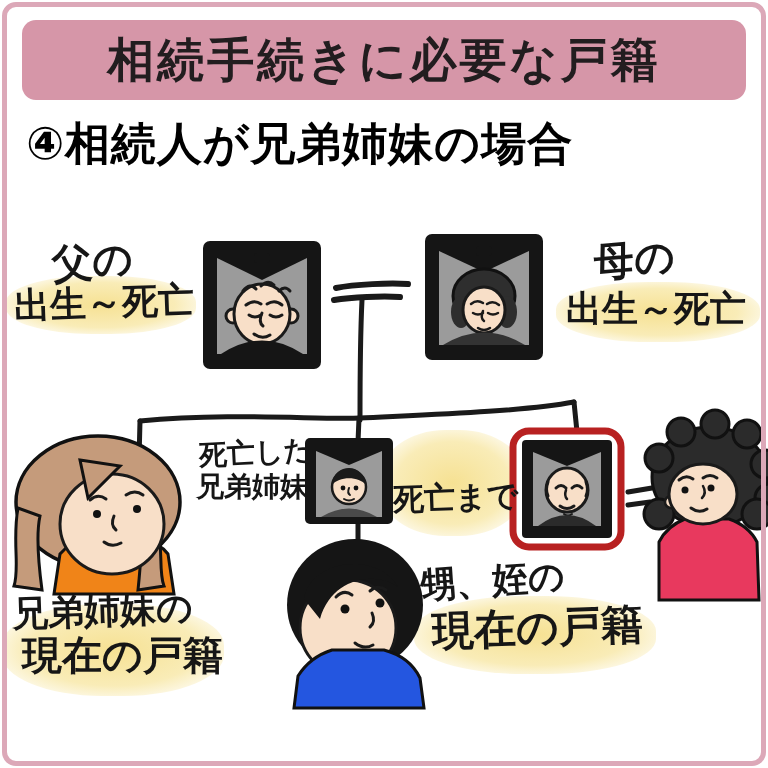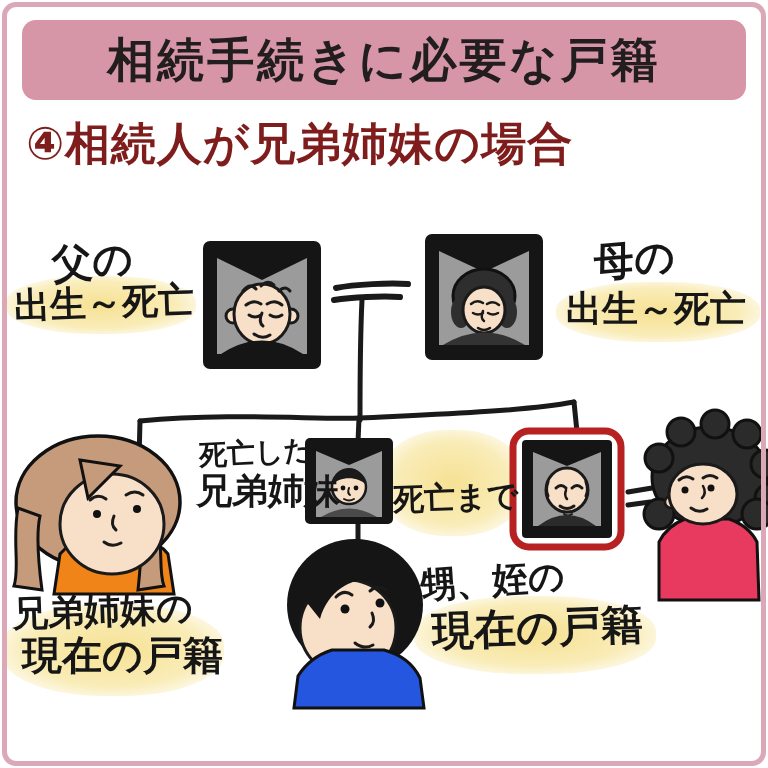--- a/index.html
+++ b/index.html
@@ -2,33 +2,33 @@
 <html><head>
 <meta charset="utf-8">
 <style>
   html,body{margin:0;padding:0;background:#fff;}
   .page{position:relative;width:768px;height:768px;background:#fff;overflow:hidden;
         font-family:"DejaVu Sans",sans-serif;}
   .page-border{position:absolute;inset:2px;border:5px solid #dca8b8;border-radius:14px;z-index:4;pointer-events:none;}
   .banner{position:absolute;left:22px;top:20px;width:724px;height:80px;background:#d696a8;
           border-radius:14px;display:flex;align-items:center;justify-content:center;z-index:2;}
   .banner-title{font-size:47px;font-weight:bold;letter-spacing:3px;color:#221d1f;}
-  .heading{position:absolute;left:26px;top:114px;font-size:45px;font-weight:bold;color:#7f1d1d;
+  .heading{position:absolute;left:26px;top:114px;font-size:45px;font-weight:bold;color:#000000;
            letter-spacing:1px;z-index:2;}
   .lbl{position:absolute;font-weight:bold;color:#161616;line-height:1.05;white-space:nowrap;z-index:3;}
   .hl{position:absolute;z-index:0;border-radius:45%;
       background:radial-gradient(ellipse at center,#f6e193 0%,#f9ecb7 55%,rgba(249,236,183,0) 88%);}
   svg.art{position:absolute;left:0;top:0;z-index:1;}
   
   #lbl-f1{left:52px;top:240px;font-size:40px;transform:rotate(-5deg);}
   #lbl-f2{left:14px;top:284px;font-size:36px;transform:rotate(-2deg);}
   #lbl-m1{left:594px;top:238px;font-size:40px;transform:rotate(-5deg);}
   #lbl-m2{left:566px;top:290px;font-size:36px;}
   #lbl-ds1{left:199px;top:438px;font-size:28px;transform:rotate(-3deg);}
-  #lbl-ds2{left:196px;top:472px;font-size:36px;}
+  #lbl-ds2{left:196px;top:472px;font-size:28px;}
   #lbl-bd1{left:398px;top:438px;font-size:32px;}
   #lbl-bd2{left:393px;top:481px;font-size:31px;transform:rotate(-2deg);}
   #lbl-sr1{left:12px;top:592px;font-size:36px;transform:rotate(-2deg);}
   #lbl-sr2{left:22px;top:634px;font-size:40px;}
   #lbl-nn1{left:420px;top:562px;font-size:36px;transform:rotate(-4deg);}
   #lbl-nn2{left:432px;top:606px;font-size:42px;transform:rotate(-2deg);}
   
   #hl-f{left:6px;top:276px;width:190px;height:58px;}
   #hl-m{left:556px;top:282px;width:204px;height:60px;}
   #hl-bd{left:380px;top:430px;width:145px;height:106px;}

